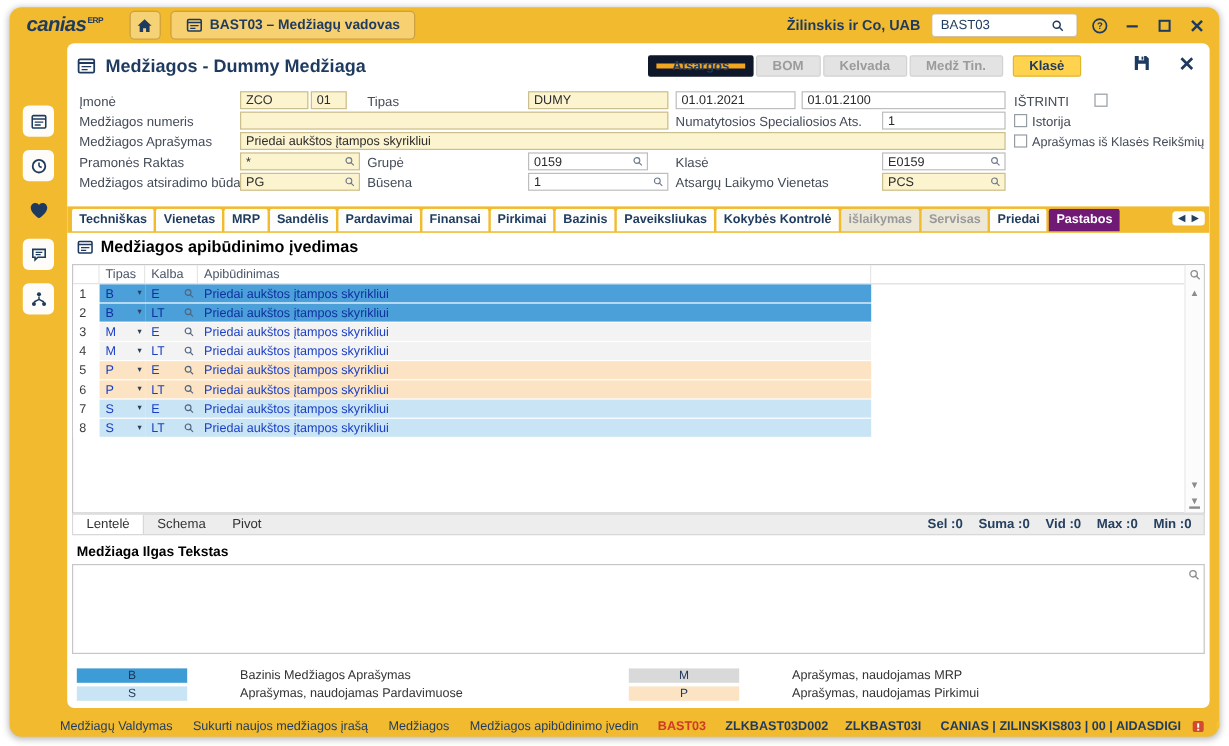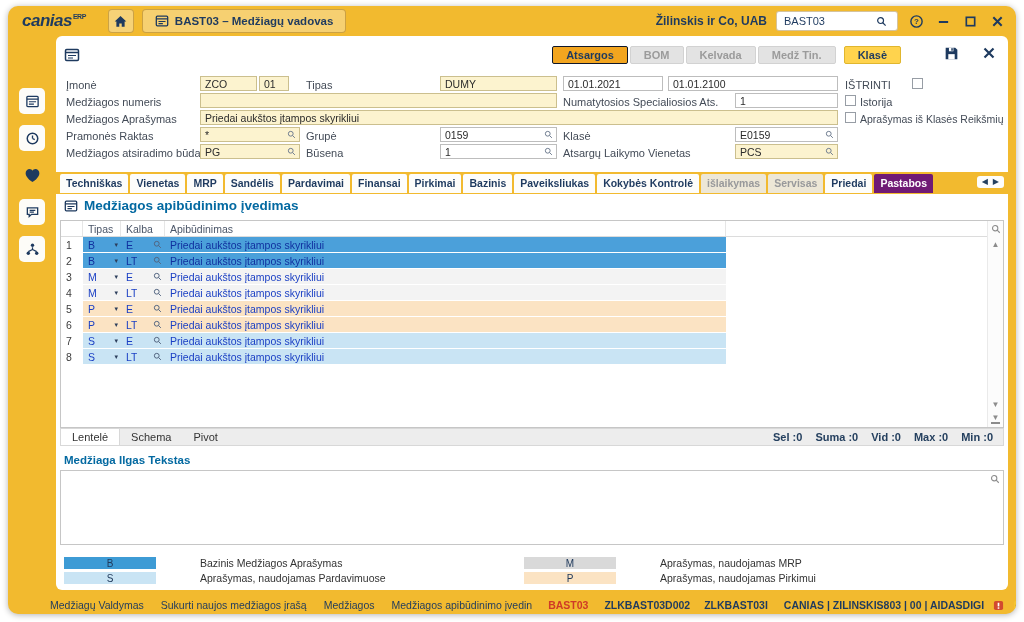--- a/index.html
+++ b/index.html
@@ -29,21 +29,21 @@
   .sb-trans { font-weight:bold; }
   .sb-codes { display:flex; gap:14px; font-weight:bold; }
   .sb-right { margin-left:auto; display:flex; align-items:center; gap:9px; }
   .sb-session { font-weight:bold; }
 
   
   .doc-header { position:absolute; left:8px; right:12px; top:6px; height:26px; display:flex; align-items:center; }
   .doc-title { margin-left:8px; color:#1E3A5F; font-size:15px; font-weight:bold; white-space:nowrap; }
   .hbtns { margin-left:auto; display:flex; gap:2px; }
   .hbtn { height:18px; padding:0 13px; font-size:11px; font-weight:bold; display:flex; align-items:center; border-radius:2px; white-space:nowrap; }
-  .hbtn.primary { background:#F2A51F; border:1px solid #0f172a; color:#1E3A5F; }
+  .hbtn.primary { background:#F2A51F; border:7px solid #0f172a; color:#1E3A5F; }
   .hbtn.disabled { background:#E3E3E3; border:1px solid #D2D2D2; color:#9B9B9B; }
   .hbtn.secondary { background:#FFD34D; border:1px solid #E0B62E; color:#1E3A5F; margin-left:6px; }
   .save-btn { margin-left:42px; }
   .hclose-btn { margin-left:22px; }
 
   
   .form-area { position:absolute; left:0; top:40px; width:952px; height:88px; }
   .flabel { position:absolute; font-size:11px; color:#434B57; line-height:15px; white-space:nowrap; }
   .ffield { position:absolute; height:15px; border:1px solid #CBBF8E; background:#FCF3CF; display:flex; align-items:center; padding:0 3px 0 4px; font-size:10.5px; color:#2B2B2B; }
   .ffield.white { background:#fff; border-color:#BDBDBD; }
@@ -52,21 +52,21 @@
 
   
   .tabstrip { position:absolute; left:0; right:0; top:136px; height:22px; background:#F2BA2F; display:flex; align-items:center; padding-left:4px; }
   .tabs { display:flex; gap:2px; overflow:hidden; flex:1; align-items:flex-end; }
   .tab { flex:none; height:19px; background:#FDFDFB; color:#1E3A5F; font-size:10.5px; font-weight:bold; padding:0 6px; display:flex; align-items:center; border-radius:2px 2px 0 0; white-space:nowrap; }
   .tab.active { background:#701a75; color:#fff; }
   .tab.disabled { background:#EDE7D6; color:#98999B; }
   .tab-scroll { flex:none; align-self:center; margin:0 4px 2px 6px; background:#FDFDFB; border-radius:3px; display:flex; gap:5px; padding:2px 5px; font-size:8px; color:#24405F; line-height:1; }
 
   
-  .sec-h { position:absolute; left:8px; display:flex; align-items:center; gap:6px; color:#0369a1; font-weight:bold; }
+  .sec-h { position:absolute; left:8px; display:flex; align-items:center; gap:6px; color:#000000; font-weight:bold; }
   .sec-h.first { top:162px; font-size:13.5px; }
   .sec-h.second { top:418px; font-size:11.5px; }
 
   
   .grid-panel { position:absolute; left:4px; right:4px; top:184px; height:208px; border:1px solid #C6C6C6; background:#fff; }
   .g-head { display:flex; height:16px; border-bottom:1px solid #DCDCDC; }
   .gh { border-right:1px solid #E6E6E6; padding-left:5px; display:flex; align-items:center; color:#4A5568; font-size:10.5px; white-space:nowrap; }
   .w-num { width:22px; } .w-tipas { width:38px; } .w-kalba { width:44px; } .w-apr { width:561px; }
   .g-rows { position:absolute; left:0; top:16px; }
   .g-row { display:flex; height:16px; border-bottom:1px solid #fff; font-size:10.5px; }
@@ -203,20 +203,21 @@
 
     <div class="content">
 
       <div class="doc-header">
         <svg viewBox="0 0 16 16" width="16" height="16">
             <rect x="1.5" y="2.5" width="13" height="11" rx="1.2" fill="none" stroke="#1E3A5F" stroke-width="1.5"></rect>
             <line x1="1.5" y1="5.5" x2="14.5" y2="5.5" stroke="#1E3A5F" stroke-width="1.5"></line>
             <line x1="4" y1="8.5" x2="12" y2="8.5" stroke="#1E3A5F" stroke-width="1.2"></line>
             <line x1="4" y1="11" x2="9" y2="11" stroke="#1E3A5F" stroke-width="1.2"></line>
           </svg>
+        <span class="doc-title">Medžiagos - Dummy Medžiaga</span>
         <div class="hbtns">
             <div class="hbtn primary">
               <span>Atsargos</span>
             </div>
             <div class="hbtn disabled">
               <span>BOM</span>
             </div>
             <div class="hbtn disabled">
               <span>Kelvada</span>
             </div>
@@ -284,21 +285,21 @@
 
         <div class="flabel" style="left:10px;top:53px">Pramonės Raktas</div>
         <div class="ffield" style="left:144px;top:51px;width:100px">
             <span class="val">*</span>
             <svg viewBox="0 0 12 12" width="9" height="9">
               <circle cx="5" cy="5" r="3.2" fill="none" stroke="#6E7B8F" stroke-width="1.3"></circle>
               <line x1="7.4" y1="7.4" x2="10.5" y2="10.5" stroke="#6E7B8F" stroke-width="1.3"></line>
             </svg>
           </div>
         <div class="flabel" style="left:250px;top:53px">Grupė</div>
-        <div class="ffield white" style="left:384px;top:51px;width:117px">
+        <div class="ffield white" style="left:384px;top:51px;width:100px">
             <span class="val">0159</span>
             <svg viewBox="0 0 12 12" width="9" height="9">
               <circle cx="5" cy="5" r="3.2" fill="none" stroke="#6E7B8F" stroke-width="1.3"></circle>
               <line x1="7.4" y1="7.4" x2="10.5" y2="10.5" stroke="#6E7B8F" stroke-width="1.3"></line>
             </svg>
           </div>
         <div class="flabel" style="left:507px;top:53px">Klasė</div>
         <div class="ffield white" style="left:679px;top:51px;width:103px">
             <span class="val">E0159</span>
             <svg viewBox="0 0 12 12" width="9" height="9">

